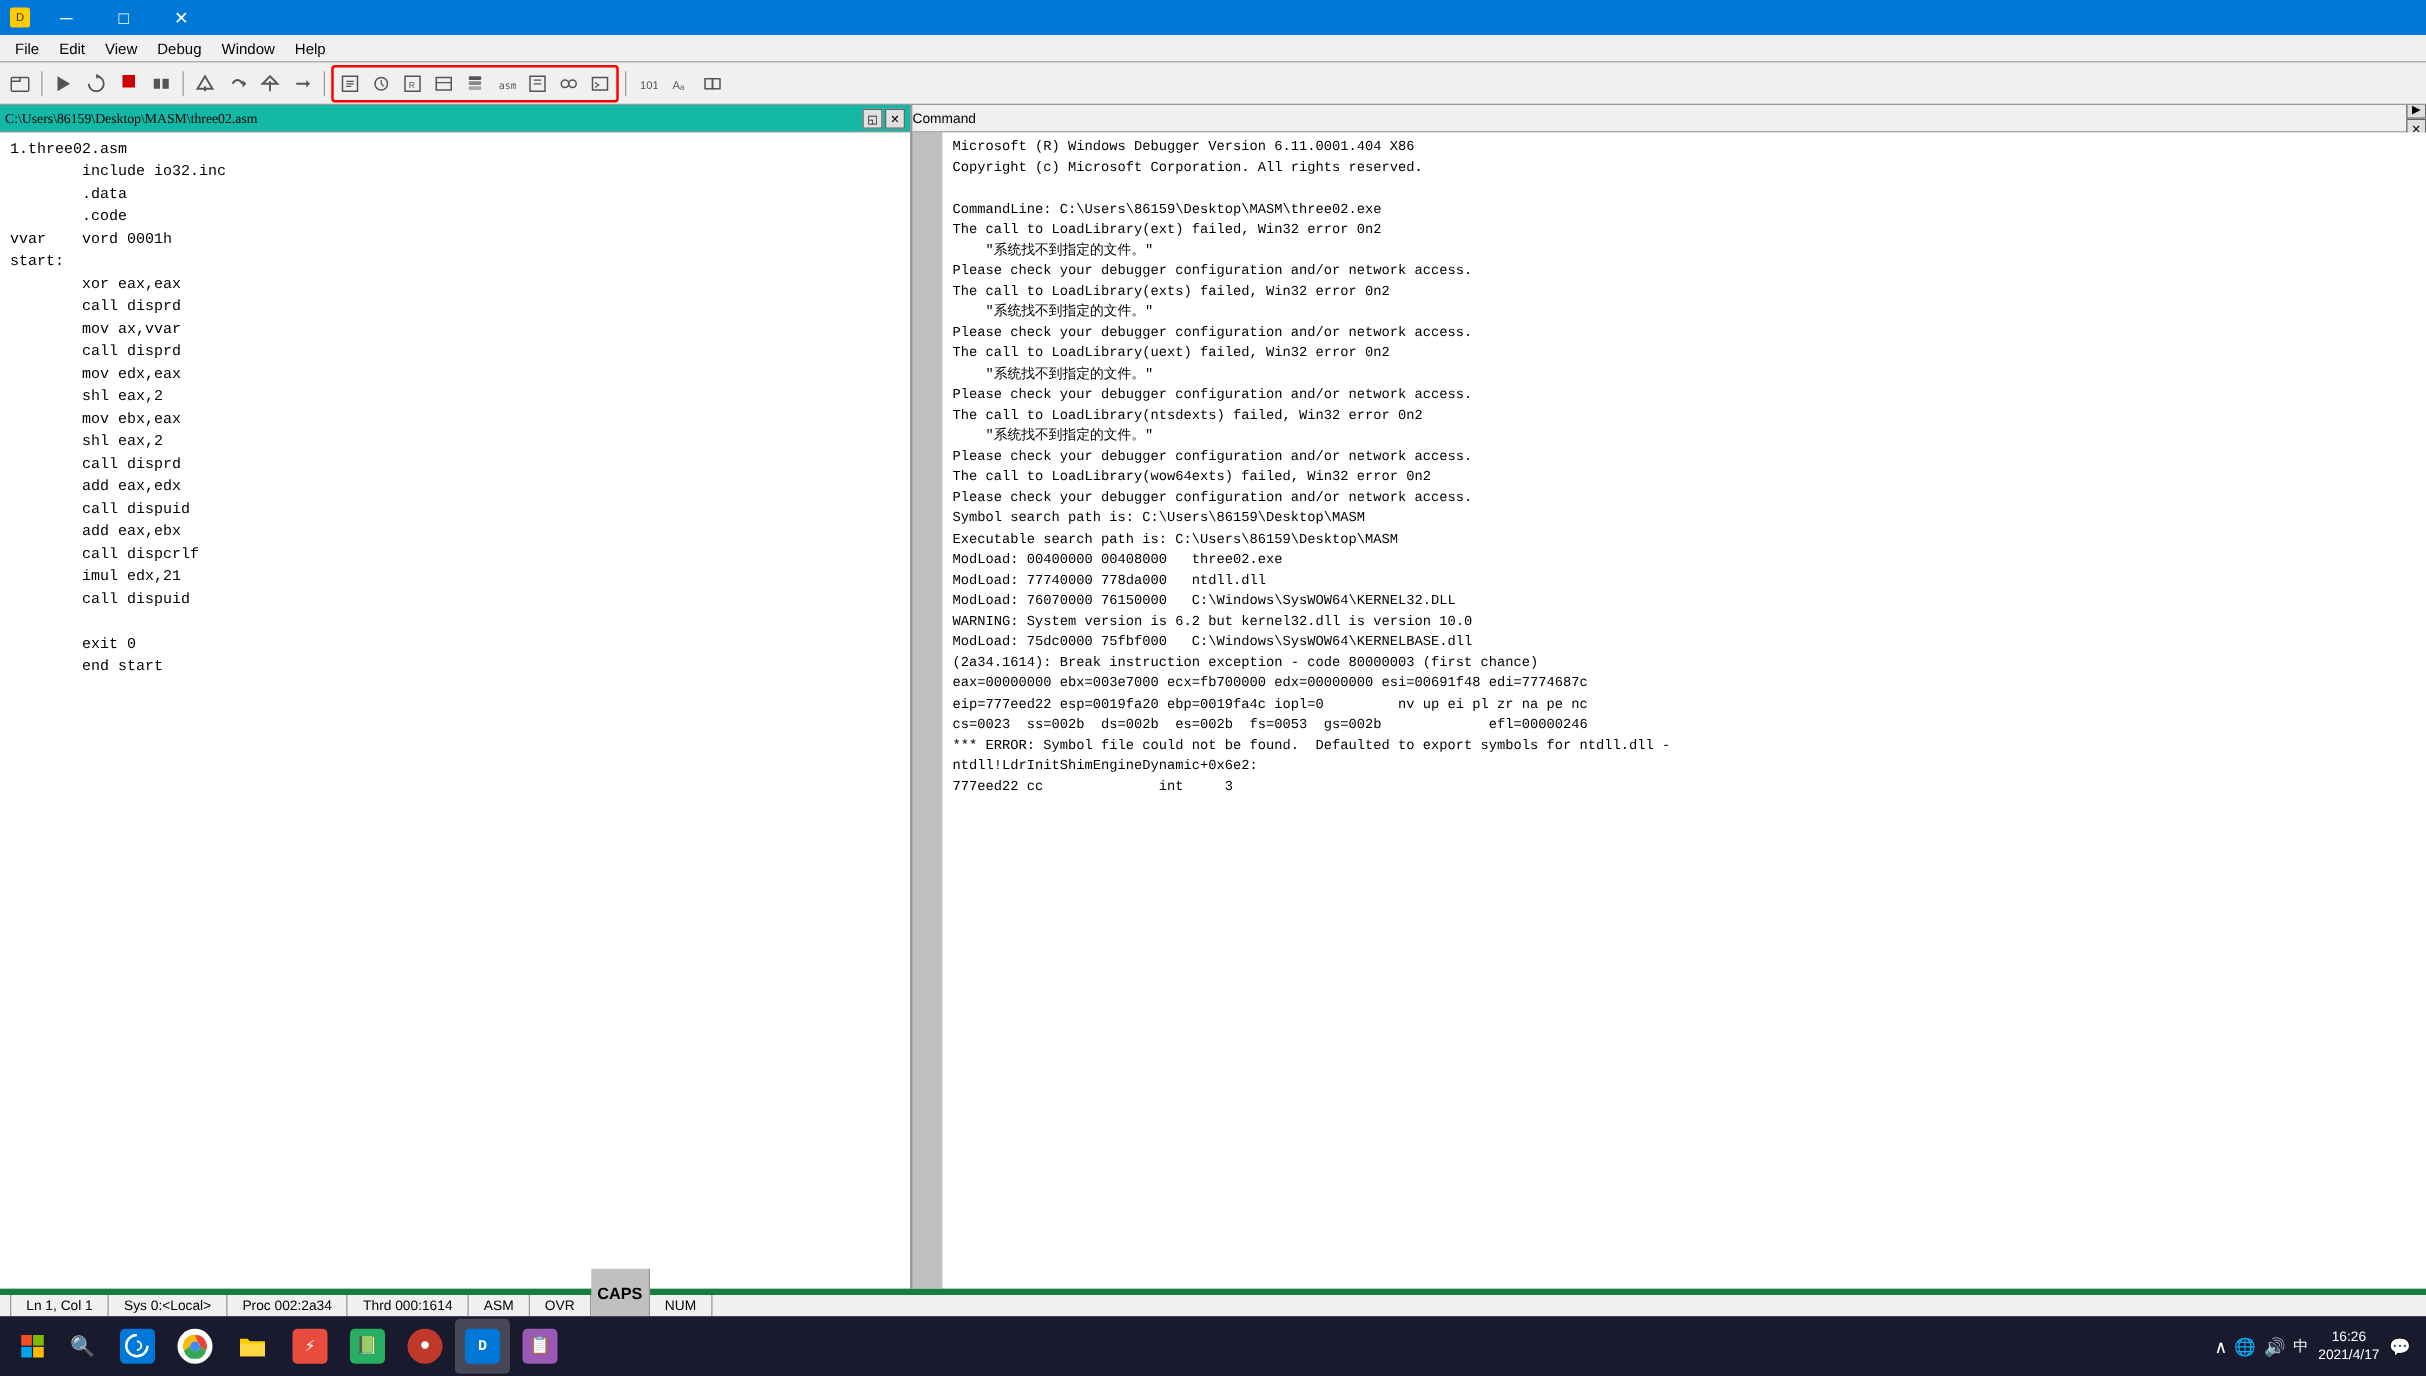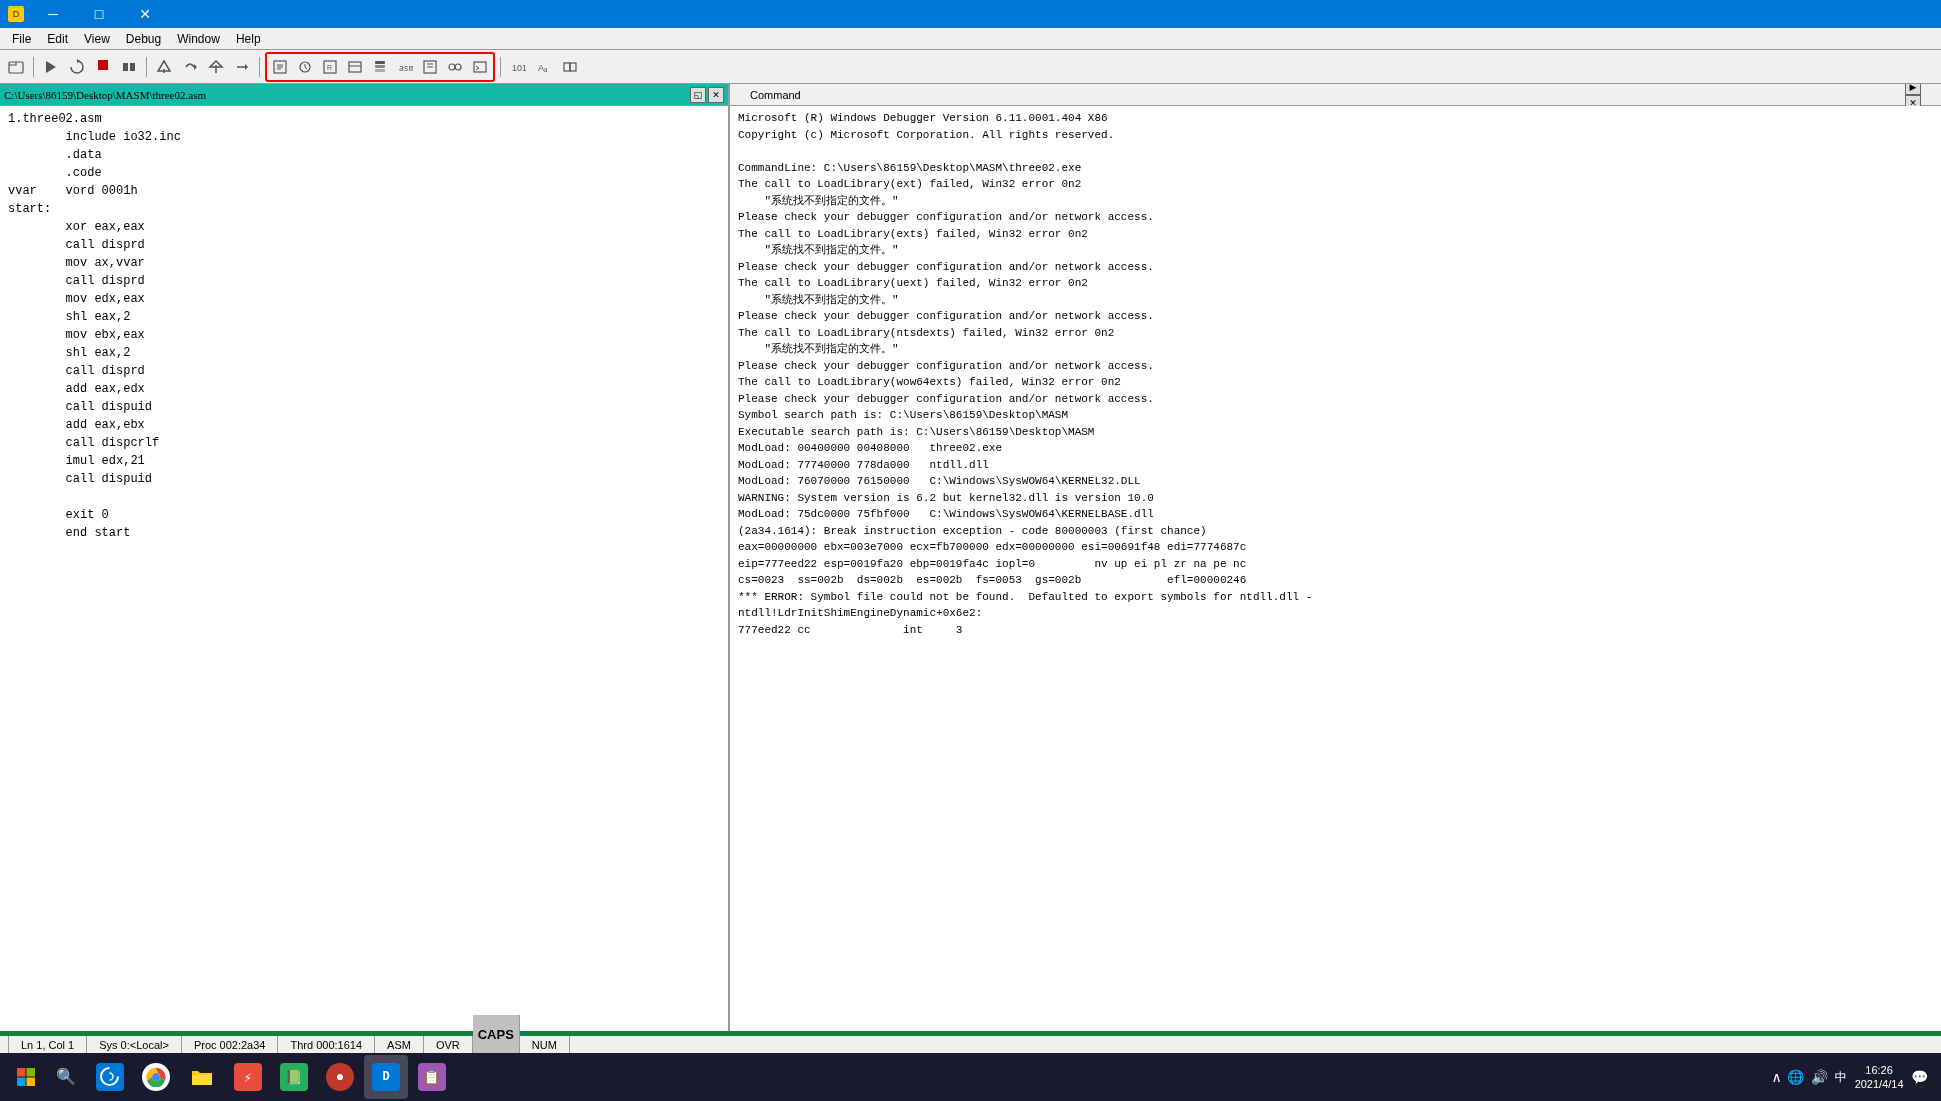--- a/index.html
+++ b/index.html
@@ -176,35 +176,36 @@
       flex: 1;
       display: flex;
       flex-direction: column;
     }
     #command-panel-header {
       background: #f0f0f0;
       border-bottom: 1px solid #999;
       height: 22px;
       display: flex;
       align-items: center;
-      padding: 0 20px;
+      padding: 0 0;
       font-family: 'Segoe UI', sans-serif;
       font-size: 11px;
       justify-content: space-between;
     }
     #command-content {
       flex: 1;
       background: white;
       overflow: auto;
       padding: 4px 8px;
       font-family: 'Courier New', monospace;
       font-size: 11px;
       line-height: 1.5;
       color: #000;
       white-space: pre-wrap;
+      margin-left: 24px;
     }
     #command-input-area {
       height: 26px;
       border-top: 1px solid #999;
       background: white;
       display: flex;
       align-items: center;
       padding: 0 4px;
     }
     #command-prompt {
@@ -680,17 +681,17 @@
 
   <div class="systray">
     <div class="tray-icons">
       <span>∧</span>
       <span>🌐</span>
       <span>🔊</span>
       <span style="font-size:12px; font-family:'Segoe UI', sans-serif;">中</span>
     </div>
     <div class="clock">
       <div>16:26</div>
-      <div>2021/4/14</div>
+      <div>2021/4/17</div>
     </div>
     <div style="color:white; font-size:14px;">💬</div>
   </div>
 </div>
 
 </body></html>

